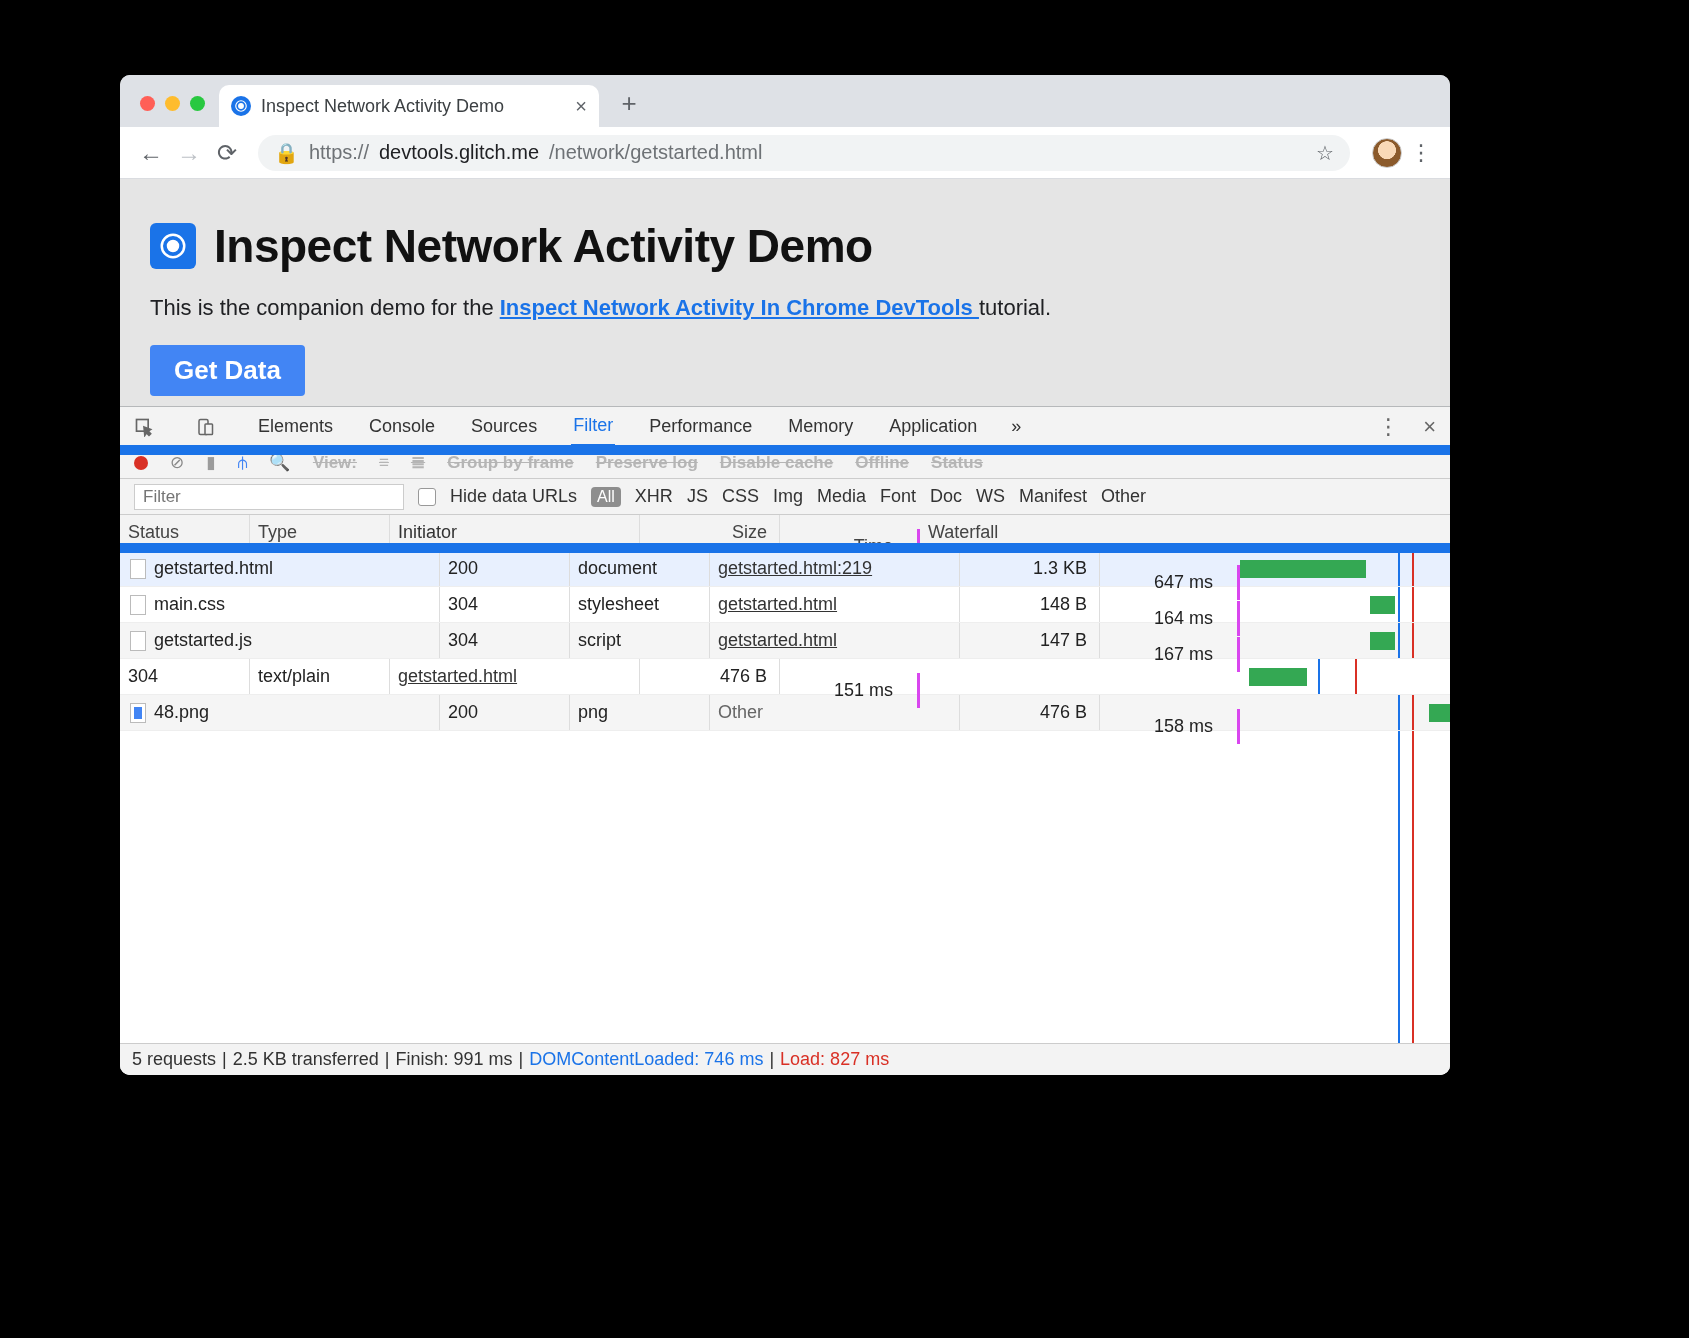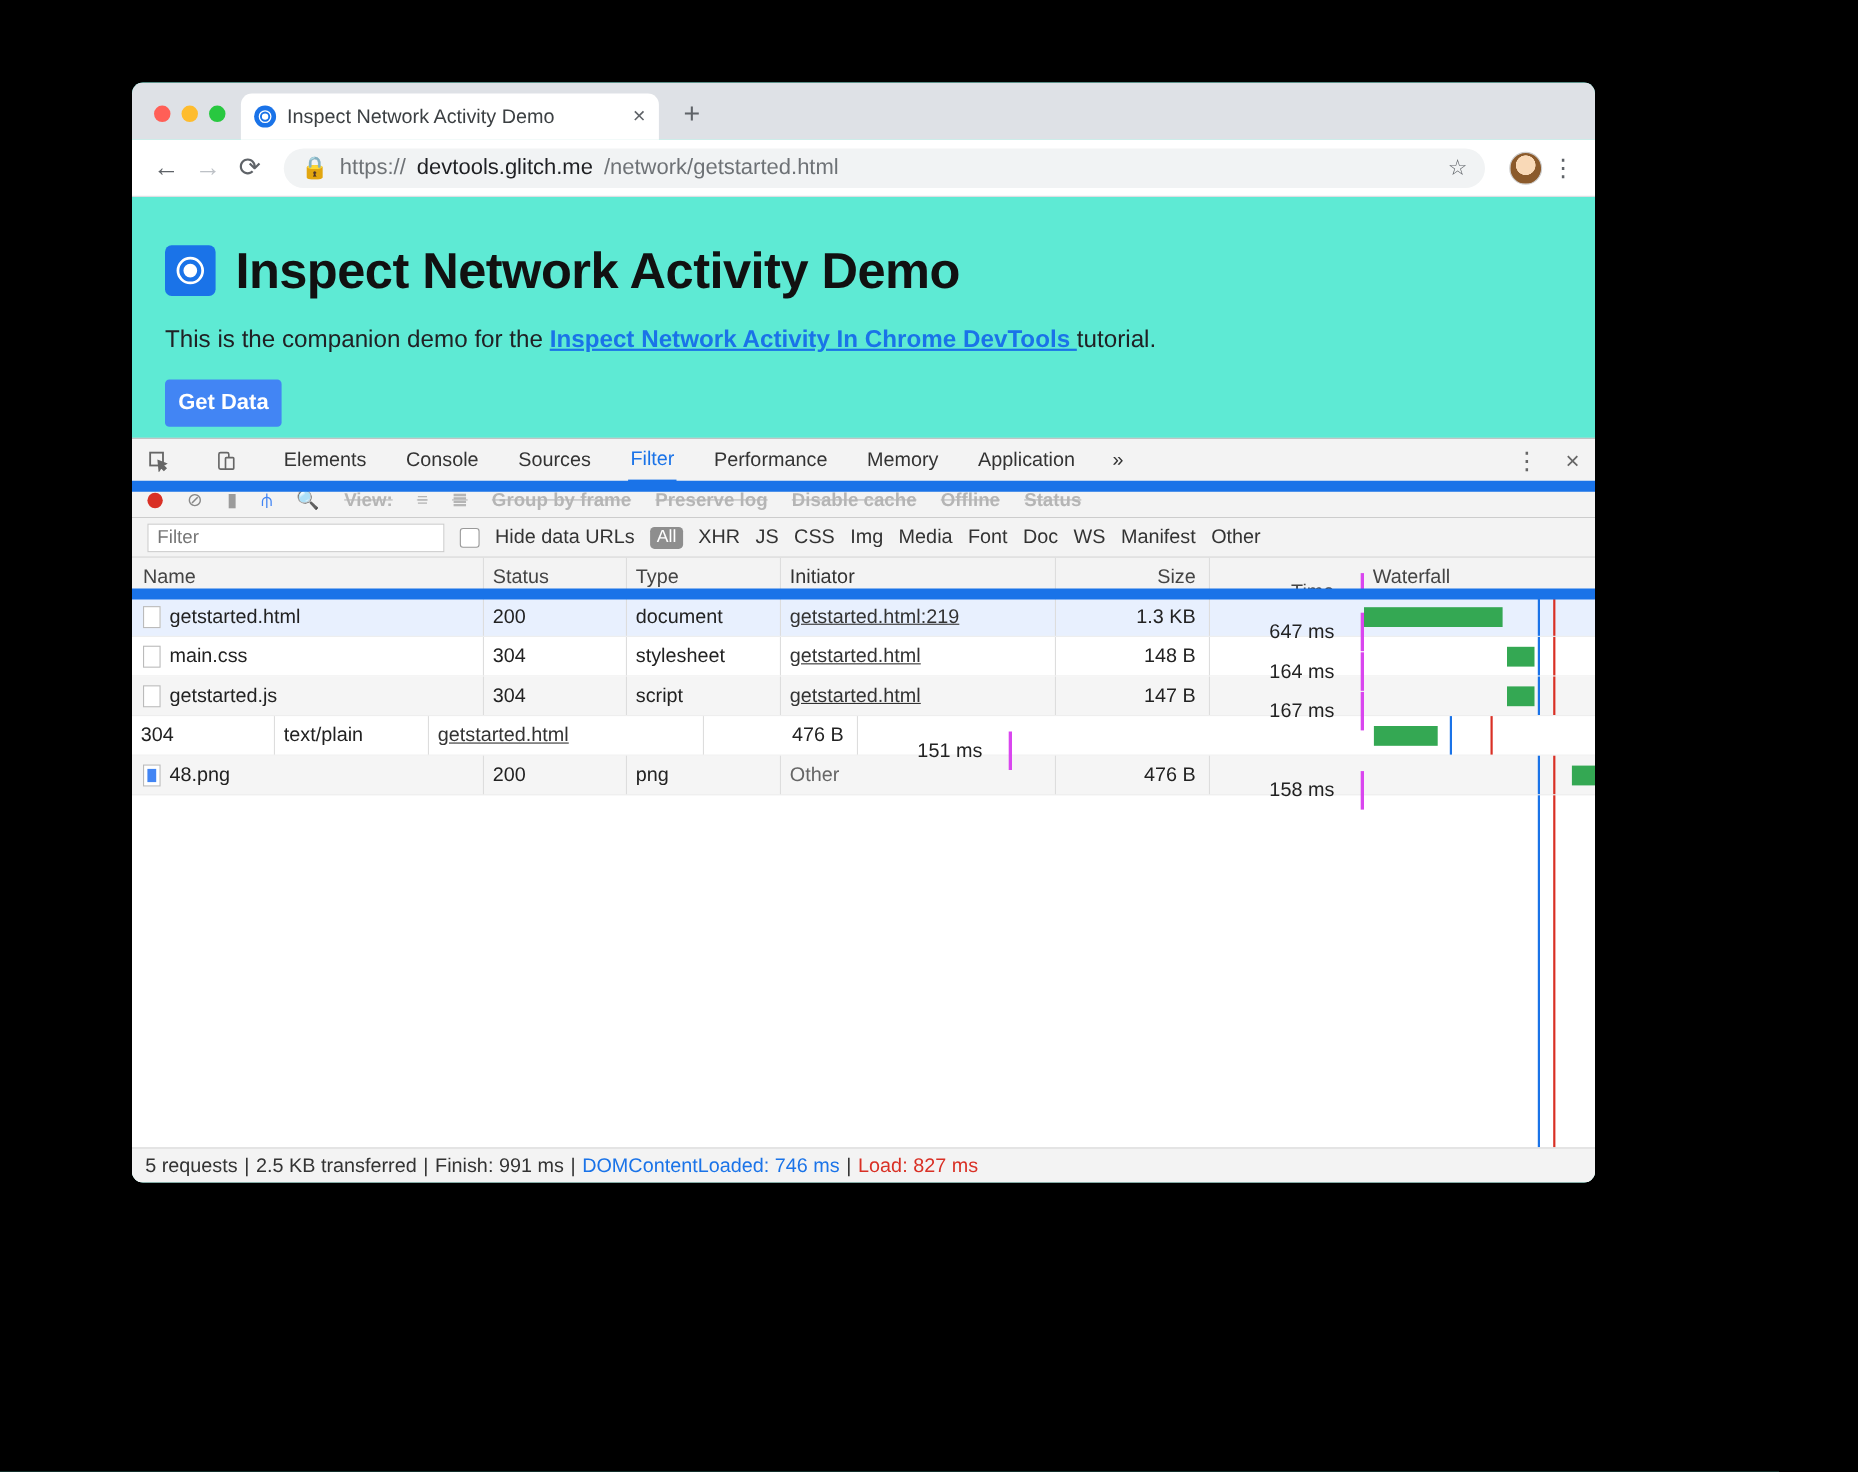--- a/index.html
+++ b/index.html
@@ -1,19 +1,19 @@
 <!DOCTYPE html>
 <html><head>
 <meta charset="utf-8">
 <style>
   * { box-sizing: border-box; margin: 0; padding: 0; font-family: -apple-system, BlinkMacSystemFont, "Segoe UI", Arial, sans-serif; }
   body { background: #000; width: 1689px; height: 1338px; position: relative; }
   .browser-window {
     position: absolute; left: 120px; top: 75px; width: 1330px; height: 1000px;
-    background: #5eead4; border-radius: 10px; box-shadow: 0 20px 40px rgba(0,0,0,.4); overflow: hidden;
+    background: #e5e5e5; border-radius: 10px; box-shadow: 0 20px 40px rgba(0,0,0,.4); overflow: hidden;
     display: flex; flex-direction: column;
   }
   
   .tabbar { height: 52px; background: #dee1e6; display: flex; align-items: flex-end; padding-left: 12px; }
   .traffic { display: flex; gap: 10px; align-items: center; margin: 0 14px 16px 8px; }
   .dot { width: 15px; height: 15px; border-radius: 50%; }
   .dot.red { background:#ff5f57; } .dot.yellow { background:#febc2e; } .dot.green { background:#28c840; }
   .tab { background:#fff; height: 42px; width: 380px; border-radius: 10px 10px 0 0; display:flex; align-items:center; padding: 0 12px; gap: 10px; font-size: 18px; color:#3c4043; }
   .favicon { width:20px; height:20px; background:#1a73e8; border-radius:50%; display:flex; align-items:center; justify-content:center; }
   .favicon svg { width:14px; height:14px; }
@@ -30,21 +30,21 @@
   .avatar { width:30px; height:30px; border-radius:50%; background:radial-gradient(circle at 50% 40%, #f9d9b7 40%, #8b5a2b 42%); border:1px solid #ccc; margin-left:8px; }
   .menu-dots { width:30px; text-align:center; color:#5f6368; font-size:22px; }
   
   .page { padding: 40px 30px 10px 30px; }
   .page-head { display:flex; align-items:center; gap:18px; margin-bottom:22px; }
   .page-icon { width:46px; height:46px; background:#1a73e8; border-radius:6px; display:flex; align-items:center; justify-content:center; }
   .page-icon svg { width:30px; height:30px; }
   .page h1 { font-size:46px; font-weight:800; letter-spacing:-0.5px; color:#111; }
   .page p { font-size:22px; color:#202124; margin-bottom:24px; }
   .page a { color:#1a73e8; text-decoration:underline; font-weight:600; }
-  .btn-primary { background:#4285f4; color:#fff; border-radius:4px; padding:10px 12px; font-size:20px; font-weight:600; display:inline-block; border:none; }
+  .btn-primary { background:#4285f4; color:#fff; border-radius:4px; padding:10px 24px; font-size:26px; font-weight:600; display:inline-block; border:none; }
   
   .devtools { flex:1; border-top:1px solid #b6b8ba; background:#f3f3f3; display:flex; flex-direction:column; }
   .dt-tabs { height:40px; background:#f3f3f3; display:flex; align-items:center; padding:0 14px; gap:32px; font-size:18px; color:#333; border-bottom:1px solid #ccc; }
   .dt-icon { color:#6e6e6e; display:flex; align-items:center; gap:12px; margin-right:10px; }
   .dt-tab { cursor:pointer; padding:8px 2px; }
   .dt-tab.active { color:#1a73e8; border-bottom:3px solid #1a73e8; }
   .dt-right { margin-left:auto; display:flex; align-items:center; gap:24px; color:#666; font-size:22px; }
   
   .highlight-wrap { position:relative; }
   .highlight-border { position:absolute; left:-70px; right:-30px; top:-2px; height:108px; border:10px solid #1a73e8; border-radius:16px; pointer-events:none; z-index:5; }
@@ -192,21 +192,20 @@
         <span>Img</span>
         <span>Media</span>
         <span>Font</span>
         <span>Doc</span>
         <span>WS</span>
         <span>Manifest</span>
         <span>Other</span>
       </div>
 
       <div class="row h">
-        <div class="c-name">Name</div>
         <div class="c-status">Status</div>
         <div class="c-type">Type</div>
         <div class="c-init" style="text-decoration:none">Initiator</div>
         <div class="c-size">Size</div>
         <div class="c-time">Time</div>
         <div class="c-wf" style="padding-left:8px;display:flex;align-items:center">Waterfall</div>
       </div>
     </div>
 
     <div class="net-table" id="net-rows">

